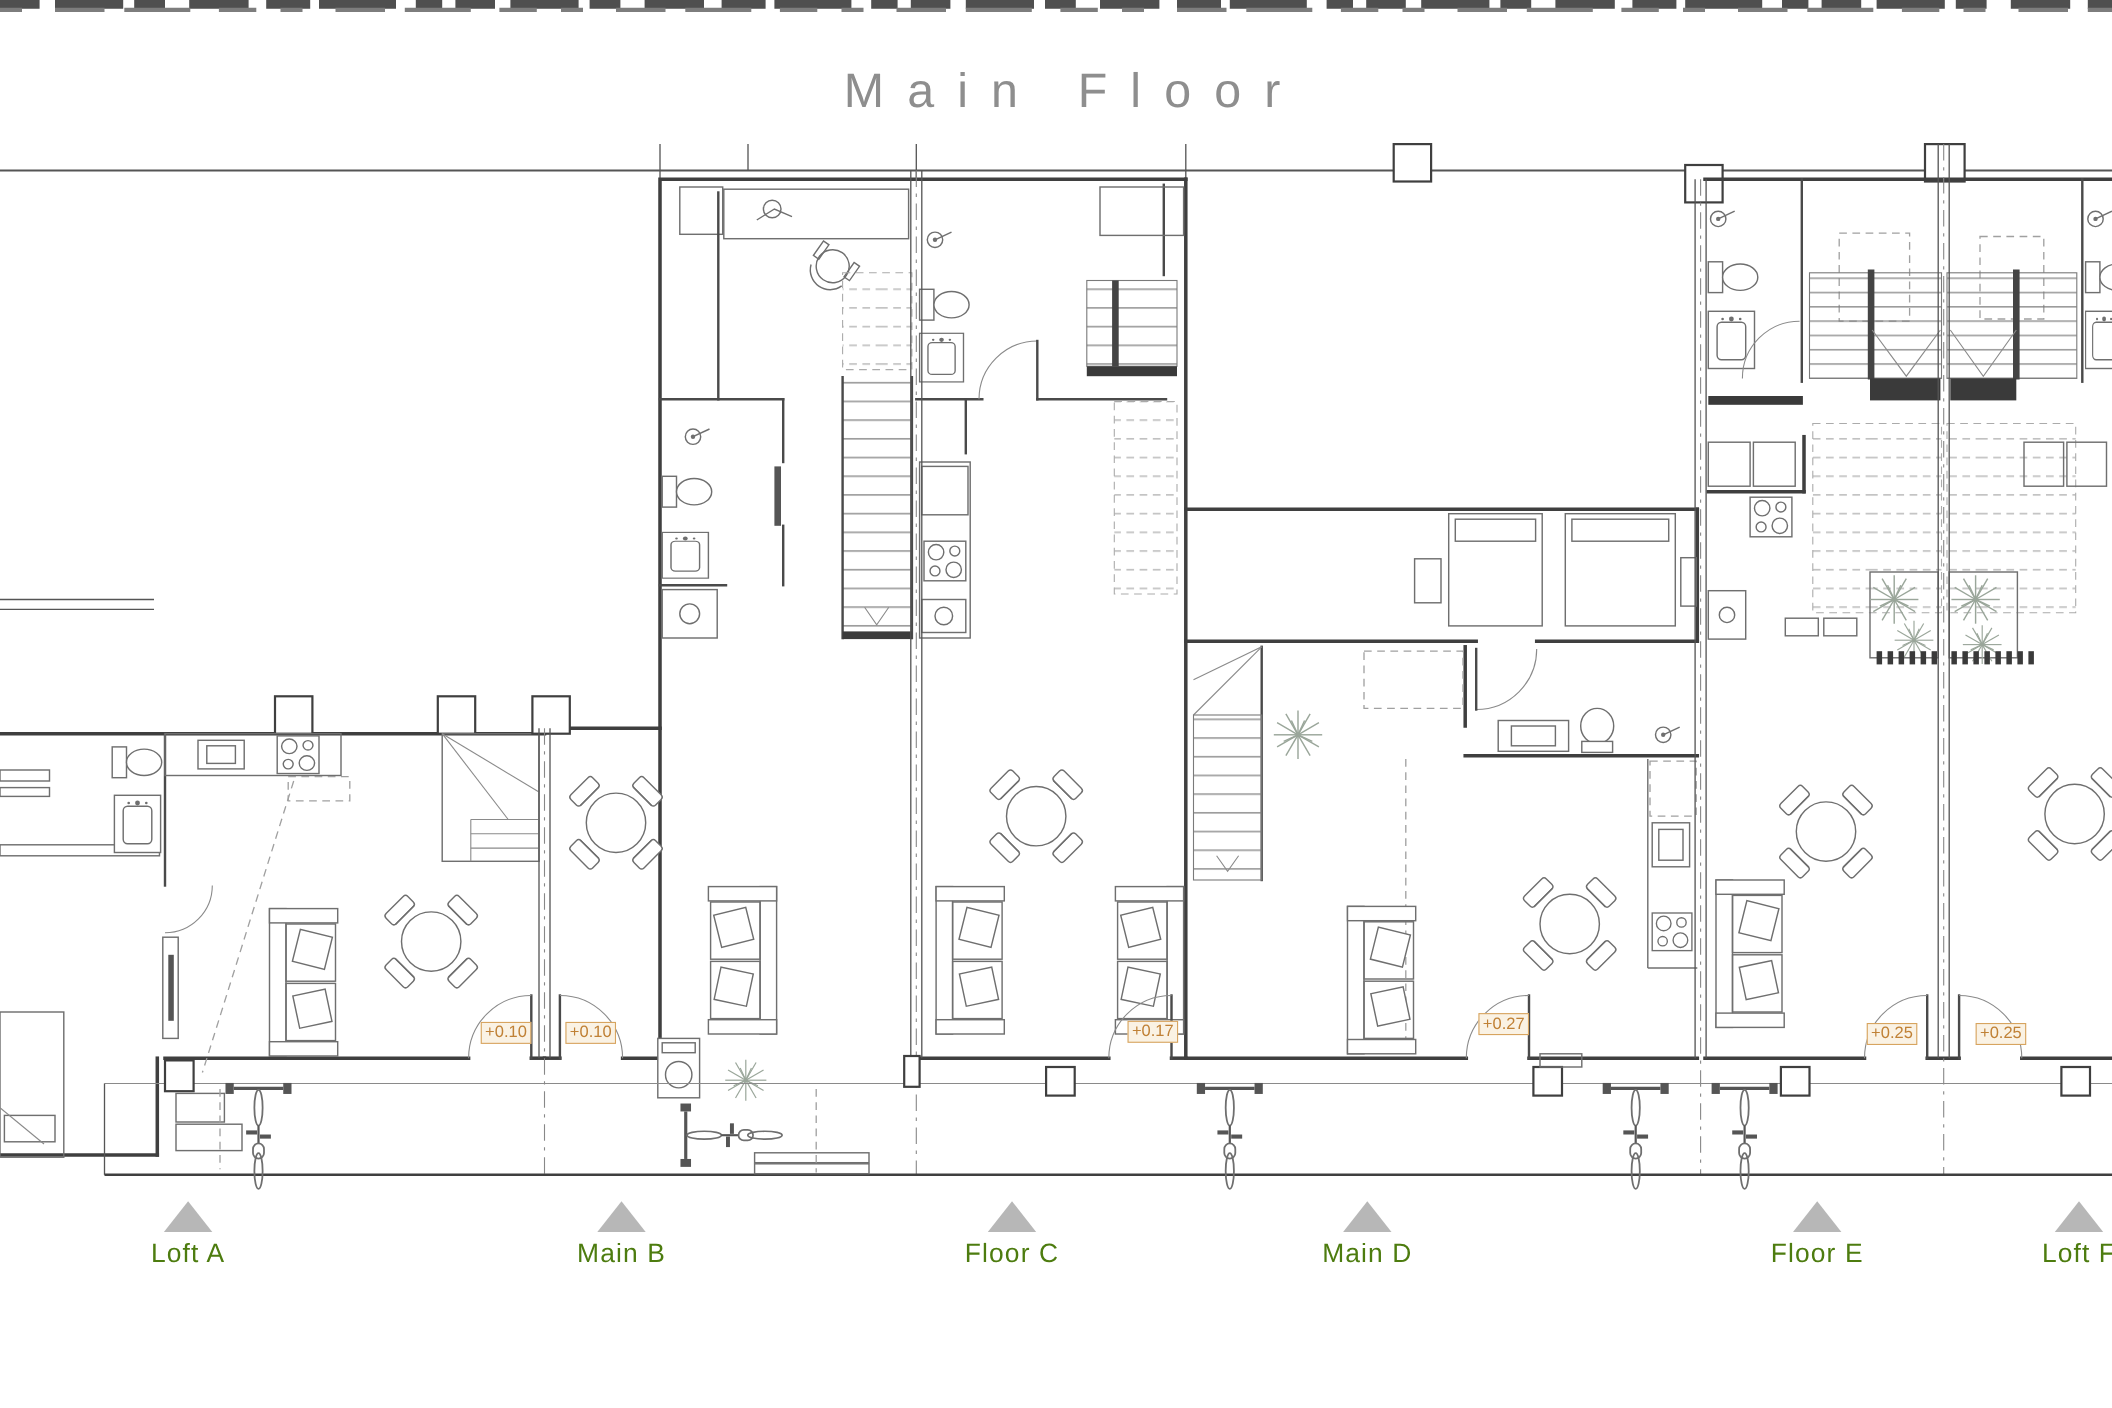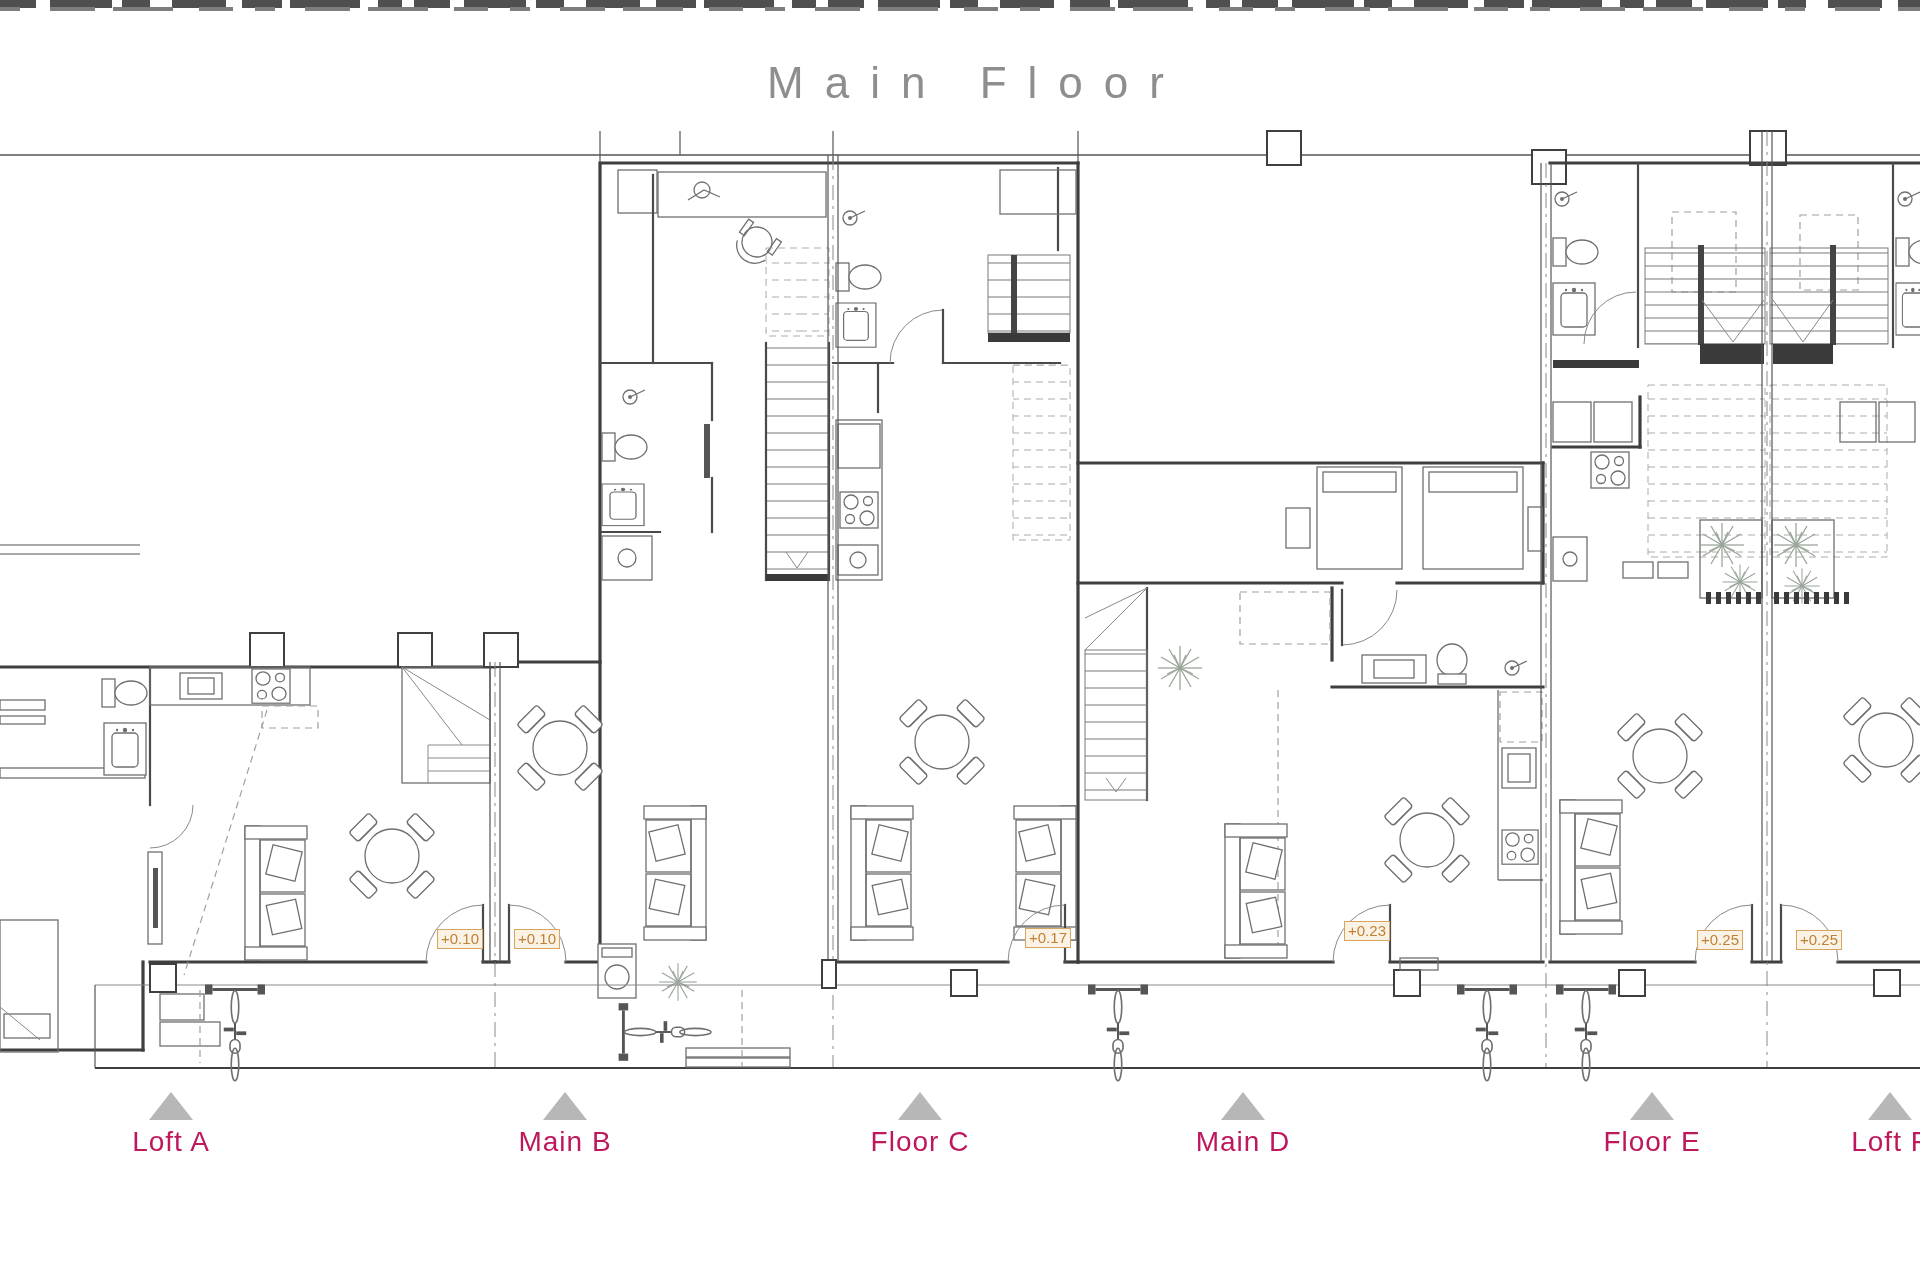--- a/index.html
+++ b/index.html
@@ -8,21 +8,21 @@
   #plan-svg{position:absolute;left:0;top:0;}
   .overlay{position:absolute;}
   #page-title{
     top:58px;left:50%;transform:translateX(-50%);
     font-size:44px;color:#8e8e8e;letter-spacing:21px;white-space:nowrap;
     font-weight:400;
     margin-left:16px;
   }
   .loft-label{
     top:1126px;width:160px;margin-left:-80px;text-align:center;
-    font-size:28px;color:#be185d;letter-spacing:1px;
+    font-size:24px;color:#4d7c0f;letter-spacing:1px;
   }
   .loft-triangle{
     top:1092px;width:0;height:0;margin-left:-22px;
     border-left:22px solid transparent;border-right:22px solid transparent;
     border-bottom:28px solid #b7b7b7;
   }
   .elev-marker{
     transform:translate(-50%,-50%);
     font-size:15px;line-height:18px;color:#c08136;
     background:#faf2e4;border:1px solid #d7a45f;padding:0 3px;white-space:nowrap;
@@ -528,15 +528,15 @@
 <div class="overlay loft-label" style="left:171px">Loft A</div>
 <div class="overlay loft-label" style="left:565px">Main B</div>
 <div class="overlay loft-label" style="left:920px">Floor C</div>
 <div class="overlay loft-label" style="left:1243px">Main D</div>
 <div class="overlay loft-label" style="left:1652px">Floor E</div>
 <div class="overlay loft-label" style="left:1890px">Loft F</div>
 
 <span class="overlay elev-marker" style="left:460px;top:939px">+0.10</span>
 <span class="overlay elev-marker" style="left:537px;top:939px">+0.10</span>
 <span class="overlay elev-marker" style="left:1048px;top:938px">+0.17</span>
-<span class="overlay elev-marker" style="left:1367px;top:931px">+0.23</span>
+<span class="overlay elev-marker" style="left:1367px;top:931px">+0.27</span>
 <span class="overlay elev-marker" style="left:1720px;top:940px">+0.25</span>
 <span class="overlay elev-marker" style="left:1819px;top:940px">+0.25</span>
 
 </body></html>

